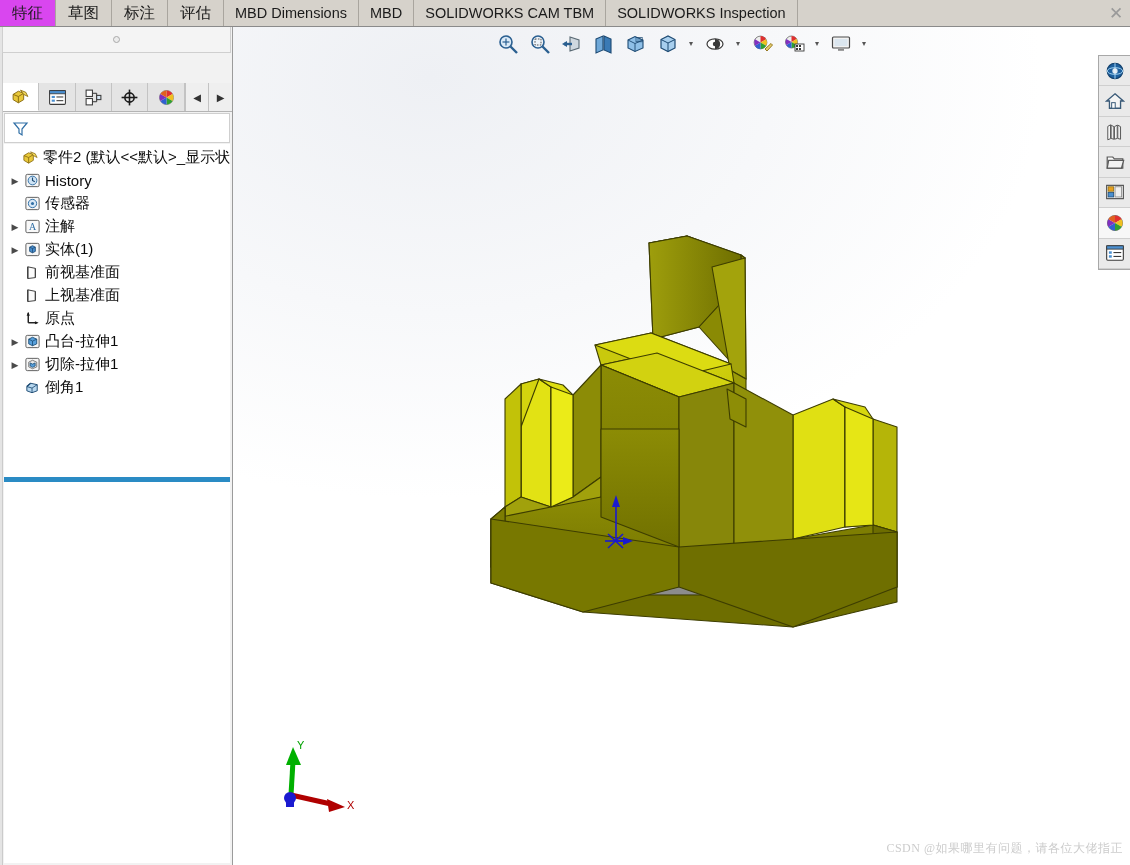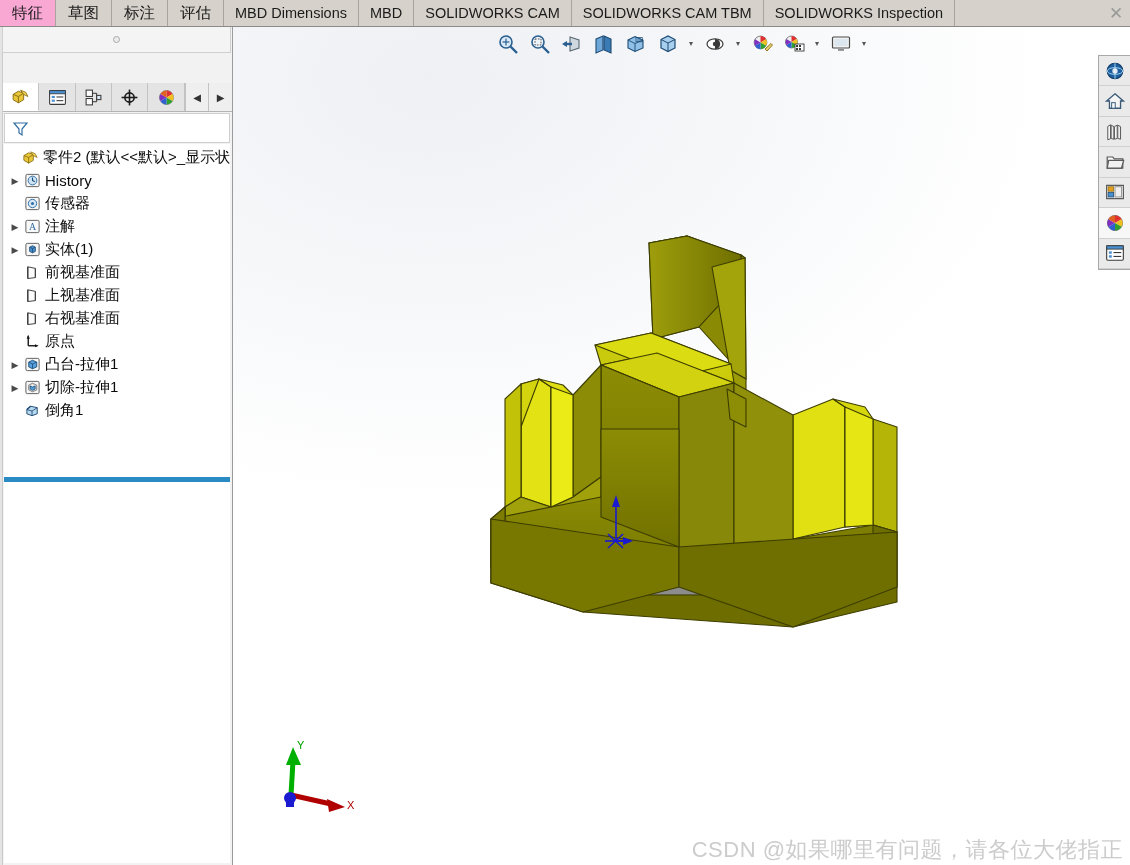--- a/index.html
+++ b/index.html
@@ -17,21 +17,21 @@
     border-bottom: 1px solid #8a8a8a;
   }
   .tab {
     display: flex; align-items: center; justify-content: center;
     padding: 13px 11px; font-size: 14.5px; color: #1b1b1b;
     background: #d6d2cb; border-right: 1px solid #a9a59e;
     cursor: default; white-space: nowrap;
   }
   .tab.cjk { font-size: 15.5px; padding: 0 12px; }
   .tab.active {
-    background: #f9a8d4;
+    background: #d946ef;
   }
   #tab-close {
     width: 28px; display: flex; align-items: center; justify-content: center;
     font-size: 17px; color: #9a9a9a; background: #d6d2cb;
   }
 
   
   #leftpanel {
     position: absolute; left: 0; top: 27px; width: 233px; height: 838px;
     background: #f2f2f2; border-right: 1px solid #9b9b9b;
@@ -155,43 +155,42 @@
     display: flex; flex-direction: column;
   }
   .railbtn {
     height: 30.5px; display: flex; align-items: center; justify-content: center;
     border-bottom: 1px solid #cfcfcf;
   }
   .railbtn.light { background: #f7f7f7; }
 
   
   #watermark {
-    position: absolute; right: 7px; bottom: 0;
-    font-size: 22px; color: #cccccc; letter-spacing: .5px;
-    font-family: Liberation Sans, sans-serif;
+    position: absolute; right: 7px; bottom: 8px;
+    font-size: 12px; color: #cccccc; letter-spacing: .5px;
+    font-family: Liberation Serif, serif;
   }
 
   
   #triad { position: absolute; left: 36px; bottom: 48px; width: 90px; height: 80px; }
 
   svg { display: block; }
 </style>
 </head>
 <body>
 
 <div id="app">
 
   <div id="tabbar">
       <div class="tab cjk active">特征</div>
       <div class="tab cjk">草图</div>
       <div class="tab cjk">标注</div>
       <div class="tab cjk">评估</div>
       <div class="tab">MBD Dimensions</div>
       <div class="tab">MBD</div>
-      <div class="tab">SOLIDWORKS CAM</div>
       <div class="tab">SOLIDWORKS CAM TBM</div>
       <div class="tab">SOLIDWORKS Inspection</div>
       <div style="flex: 1 1 0%; background: rgb(214, 210, 203);"></div>
       <div id="tab-close">✕</div>
     </div>
 
   <div id="leftpanel">
     <div id="panel-edge-l"></div>
 
     <div id="panel-topstrip">
@@ -337,31 +336,20 @@
         <div class="trow lvl1">
           <span class="exp"></span>
           <span class="ico">
             <svg width="17" height="17" viewBox="0 0 18 18">
               <path d="M4 3 L12 4.6 L12 14.4 L4 15.4 Z" fill="#fbfbfb" stroke="#3a3a3a" stroke-width="1"></path>
               <line x1="4" y1="3" x2="4" y2="15.4" stroke="#3a3a3a" stroke-width="1.3"></line>
               <line x1="12" y1="4.6" x2="12" y2="14.4" stroke="#3a3a3a" stroke-width="1"></line>
             </svg>
           </span>
           <span class="lbl">上视基准面</span>
-        </div>
-        <div class="trow lvl1">
-          <span class="exp"></span>
-          <span class="ico">
-            <svg width="17" height="17" viewBox="0 0 18 18">
-              <path d="M4 3 L12 4.6 L12 14.4 L4 15.4 Z" fill="#fbfbfb" stroke="#3a3a3a" stroke-width="1"></path>
-              <line x1="4" y1="3" x2="4" y2="15.4" stroke="#3a3a3a" stroke-width="1.3"></line>
-              <line x1="12" y1="4.6" x2="12" y2="14.4" stroke="#3a3a3a" stroke-width="1"></line>
-            </svg>
-          </span>
-          <span class="lbl">右视基准面</span>
         </div>
         <div class="trow lvl1">
           <span class="exp"></span>
           <span class="ico">
             <svg width="17" height="17" viewBox="0 0 18 18">
               <line x1="4.5" y1="3" x2="4.5" y2="13.5" stroke="#1a1a1a" stroke-width="1.5"></line>
               <polygon points="4.5,2 2.8,6 6.2,6" fill="#1a1a1a"></polygon>
               <line x1="4.5" y1="13.5" x2="14" y2="13.5" stroke="#1a1a1a" stroke-width="1.5"></line>
               <polygon points="15.5,13.5 11.6,11.8 11.6,15.2" fill="#1a1a1a"></polygon>
             </svg>

